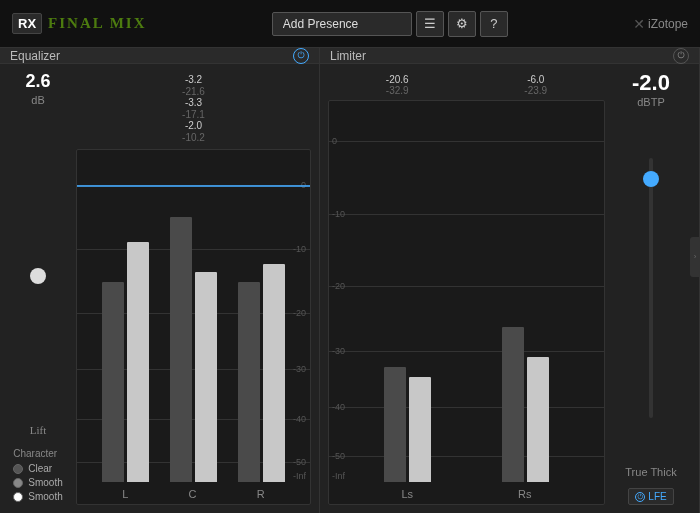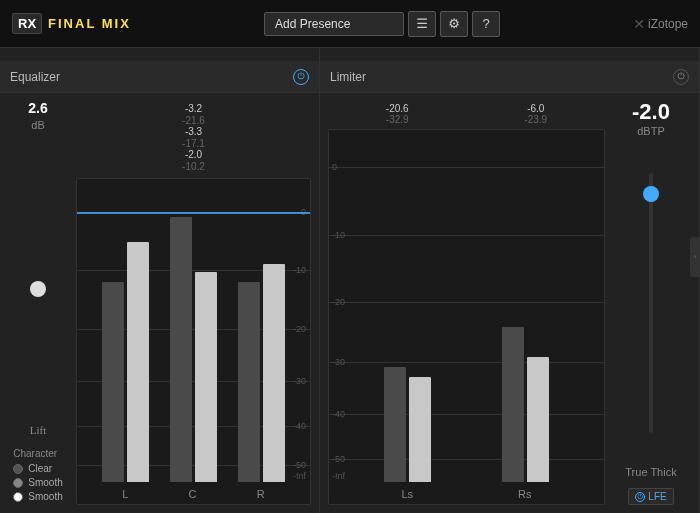--- a/index.html
+++ b/index.html
@@ -29,24 +29,25 @@
     .logo-rx {
       background: #2a2a2a;
       border: 1px solid #444;
       color: #fff;
       font-size: 13px;
       font-weight: bold;
       padding: 2px 5px;
       border-radius: 2px;
     }
     .logo-text {
-      color: #fde047;
-      font-size: 13px;
+      color: #4d7c0f;
+      font-size: 15px;
       font-weight: bold;
       letter-spacing: 2px;
+      font-family: Liberation Serif, serif;
     }
     .header-center {
       display: flex;
       align-items: center;
       gap: 4px;
     }
     .preset-input {
       background: #2a2a2a;
       border: 1px solid #555;
       color: #ddd;
@@ -95,22 +96,21 @@
       flex-direction: column;
       border-right: 1px solid #333;
     }
     .panel-header {
       display: flex;
       align-items: center;
       justify-content: space-between;
       background: #2a2a2a;
       padding: 6px 10px;
       border-bottom: 1px solid #333;
-      height: 32px;
-      margin-top: 13px;
+      height: 16px;
     }
     .panel-title {
       color: #bbb;
       font-size: 12px;
     }
     .power-btn {
       width: 16px;
       height: 16px;
       border-radius: 50%;
       border: 1.5px solid #555;
@@ -138,21 +138,21 @@
     }
     .eq-left {
       display: flex;
       flex-direction: column;
       align-items: center;
       width: 60px;
       gap: 4px;
     }
     .db-value {
       color: #fff;
-      font-size: 14px;
+      font-size: 18px;
       font-weight: bold;
       line-height: 1;
     }
     .db-unit {
       color: #888;
       font-size: 11px;
       margin-bottom: 6px;
     }
     .vert-track {
       width: 4px;

